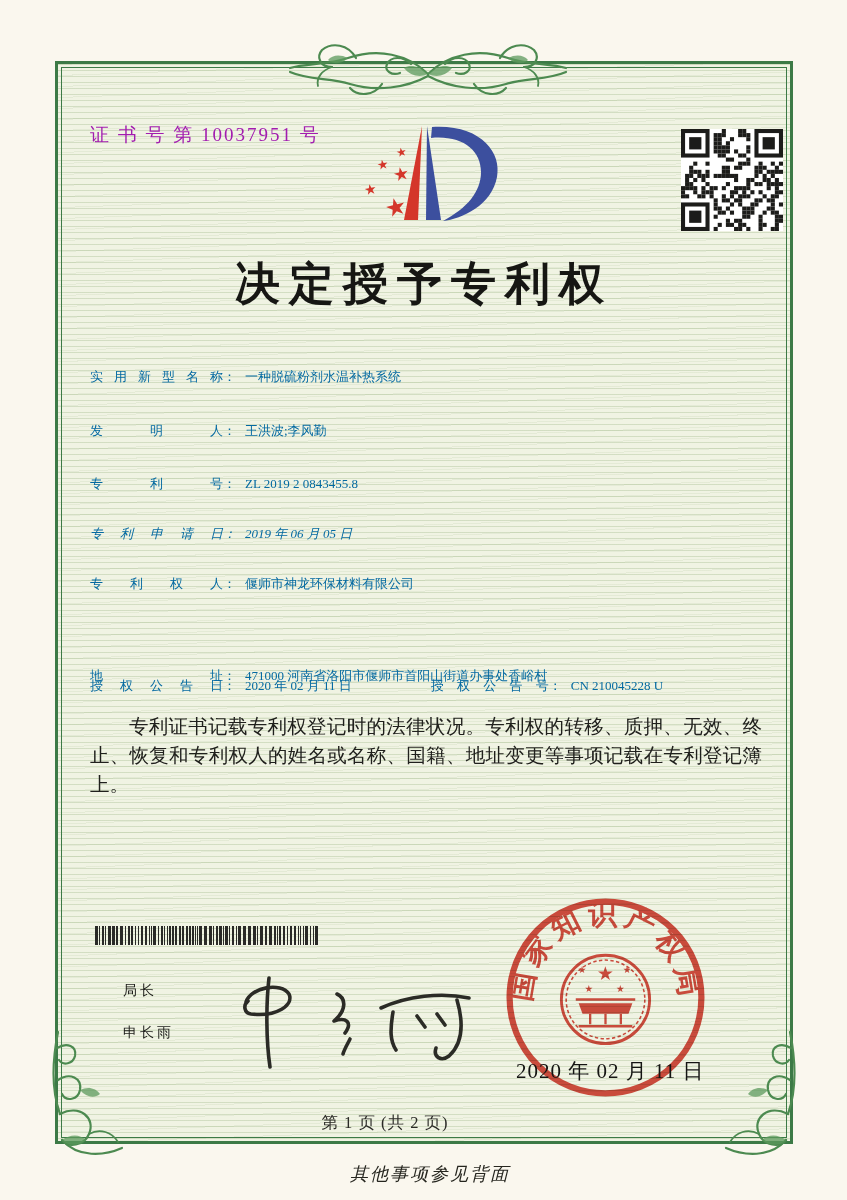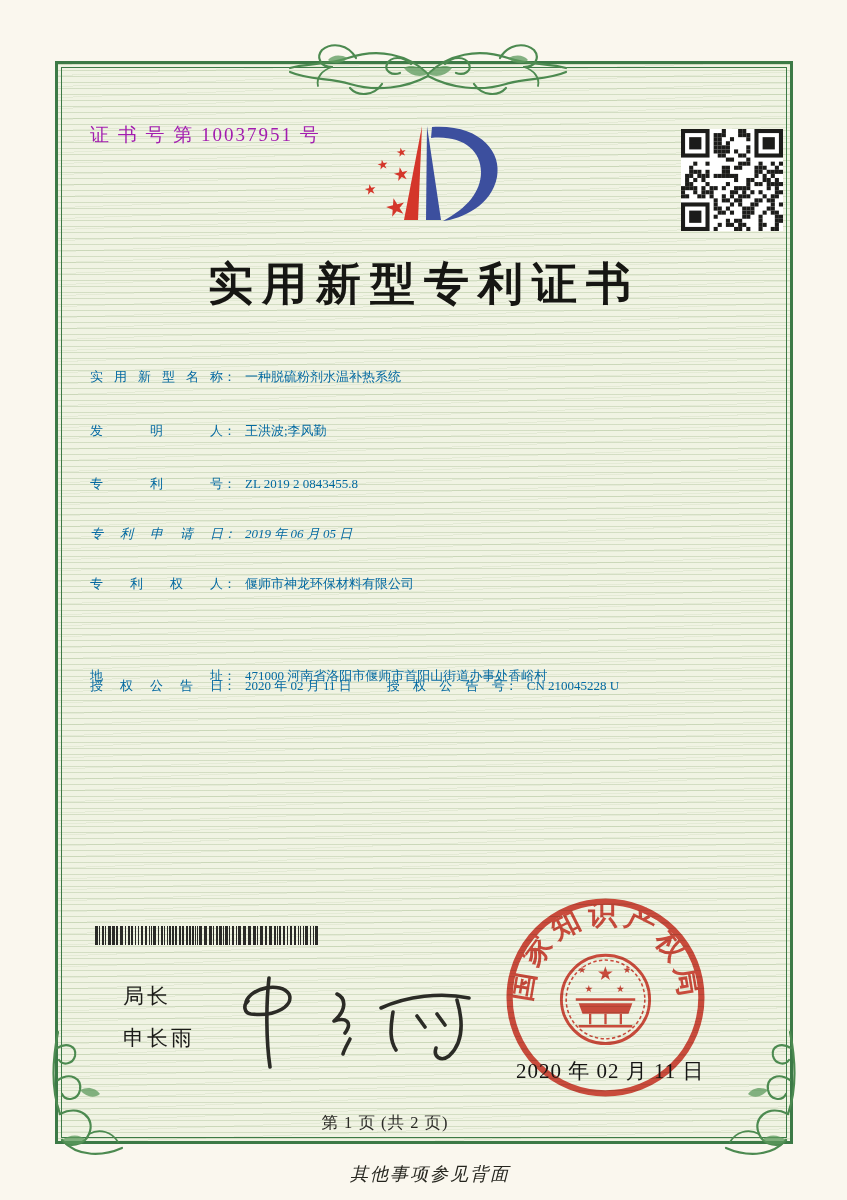--- a/index.html
+++ b/index.html
@@ -26,29 +26,29 @@
     left:55px;top:254px;width:738px;text-align:center;
     font-size:45px;font-weight:700;letter-spacing:9px;color:#161613;
   }
   .field-row{left:90px;font-size:13px;white-space:nowrap;color:#0369a1;}
   .flabel{
     display:inline-block;width:133px;text-align:justify;text-align-last:justify;
     vertical-align:bottom;
   }
   .flabel2{
     display:inline-block;width:118px;text-align:justify;text-align-last:justify;
-    vertical-align:bottom;margin-left:35px;
+    vertical-align:bottom;margin-left:79px;
   }
   .colon{display:inline-block;margin-right:9px;}
   .paras{
     left:90px;top:712px;width:672px;font-size:19.5px;line-height:29px;
     text-align:justify;color:#20201d;
   }
   .paras p{margin:0;text-indent:2em;}
-  .sig-label{left:123px;font-size:21px;letter-spacing:3px;color:#1b1b18;text-align:center;}
+  .sig-label{left:123px;font-size:14px;letter-spacing:3px;color:#1b1b18;text-align:center;}
   .page-num{left:55px;top:1112px;width:660px;text-align:center;font-size:16.5px;letter-spacing:1px;color:#2a2a26;}
   .back-note{left:0;top:1162px;width:860px;text-align:center;font-size:18px;font-style:italic;letter-spacing:2px;color:#26261f;}
   .seal-date{left:516px;top:1057px;font-size:21px;letter-spacing:1px;color:#141412;z-index:6;}
   svg{display:block;}
   .seal-wrap{left:500px;top:892px;z-index:5;mix-blend-mode:multiply;}
   .sig-wrap{left:233px;top:970px;z-index:4;}
 </style>
 </head>
 <body>
 
@@ -327,21 +327,21 @@
     <rect x="1" y="1" width="5" height="5" fill="#fff"></rect>
     <rect x="2" y="2" width="3" height="3" fill="#1c1c1a"></rect>
     <rect x="18" y="0" width="7" height="7" fill="#1c1c1a"></rect>
     <rect x="19" y="1" width="5" height="5" fill="#fff"></rect>
     <rect x="20" y="2" width="3" height="3" fill="#1c1c1a"></rect>
     <rect x="0" y="18" width="7" height="7" fill="#1c1c1a"></rect>
     <rect x="1" y="19" width="5" height="5" fill="#fff"></rect>
     <rect x="2" y="20" width="3" height="3" fill="#1c1c1a"></rect>
   </svg>
 
-<div class="abs title">实用新型专利证书</div>
+<div class="abs title">决定授予专利权</div>
 
 <div class="abs field-row" style="top:368px;">
   <span class="flabel">实用新型名称</span><span class="colon">：</span><span>一种脱硫粉剂水温补热系统</span>
 </div>
 <div class="abs field-row" style="top:422px;">
   <span class="flabel">发明人</span><span class="colon">：</span><span>王洪波;李风勤</span>
 </div>
 <div class="abs field-row" style="top:475px;">
   <span class="flabel">专利号</span><span class="colon">：</span><span>ZL 2019 2 0843455.8</span>
 </div>
@@ -352,20 +352,21 @@
   <span class="flabel">专利权人</span><span class="colon">：</span><span>偃师市神龙环保材料有限公司</span>
 </div>
 <div class="abs field-row" style="top:627px;margin-top:40px;">
   <span class="flabel">地址</span><span class="colon">：</span><span>471000 河南省洛阳市偃师市首阳山街道办事处香峪村</span>
 </div>
 <div class="abs field-row" style="top:677px;">
   <span class="flabel">授权公告日</span><span class="colon">：</span><span>2020 年 02 月 11 日</span><span class="flabel2">授权公告号</span><span class="colon">：</span><span>CN 210045228 U</span>
 </div>
 
 <div class="abs paras">
+  <p>专利证书记载专利权登记时的法律状况。专利权的转移、质押、无效、终止、恢复和专利权人的姓名或名称、国籍、地址变更等事项记载在专利登记簿上。</p>
 </div>
 
 <svg class="abs" id="barcode" style="left:95px;top:926px;" width="228" height="19" viewBox="0 0 228 19">
     <rect x="0" y="0" width="3" height="19" fill="#2a2a28"></rect>
     <rect x="4" y="0" width="1" height="19" fill="#2a2a28"></rect>
     <rect x="7" y="0" width="2" height="19" fill="#2a2a28"></rect>
     <rect x="10" y="0" width="1" height="19" fill="#2a2a28"></rect>
     <rect x="13" y="0" width="3" height="19" fill="#2a2a28"></rect>
     <rect x="17" y="0" width="3" height="19" fill="#2a2a28"></rect>
     <rect x="21" y="0" width="2" height="19" fill="#2a2a28"></rect>

